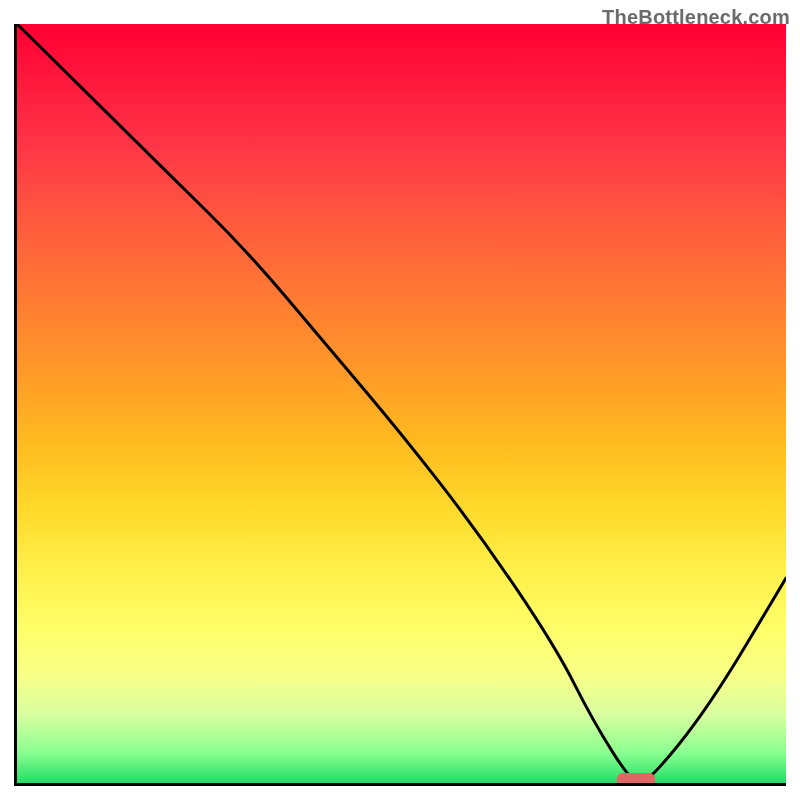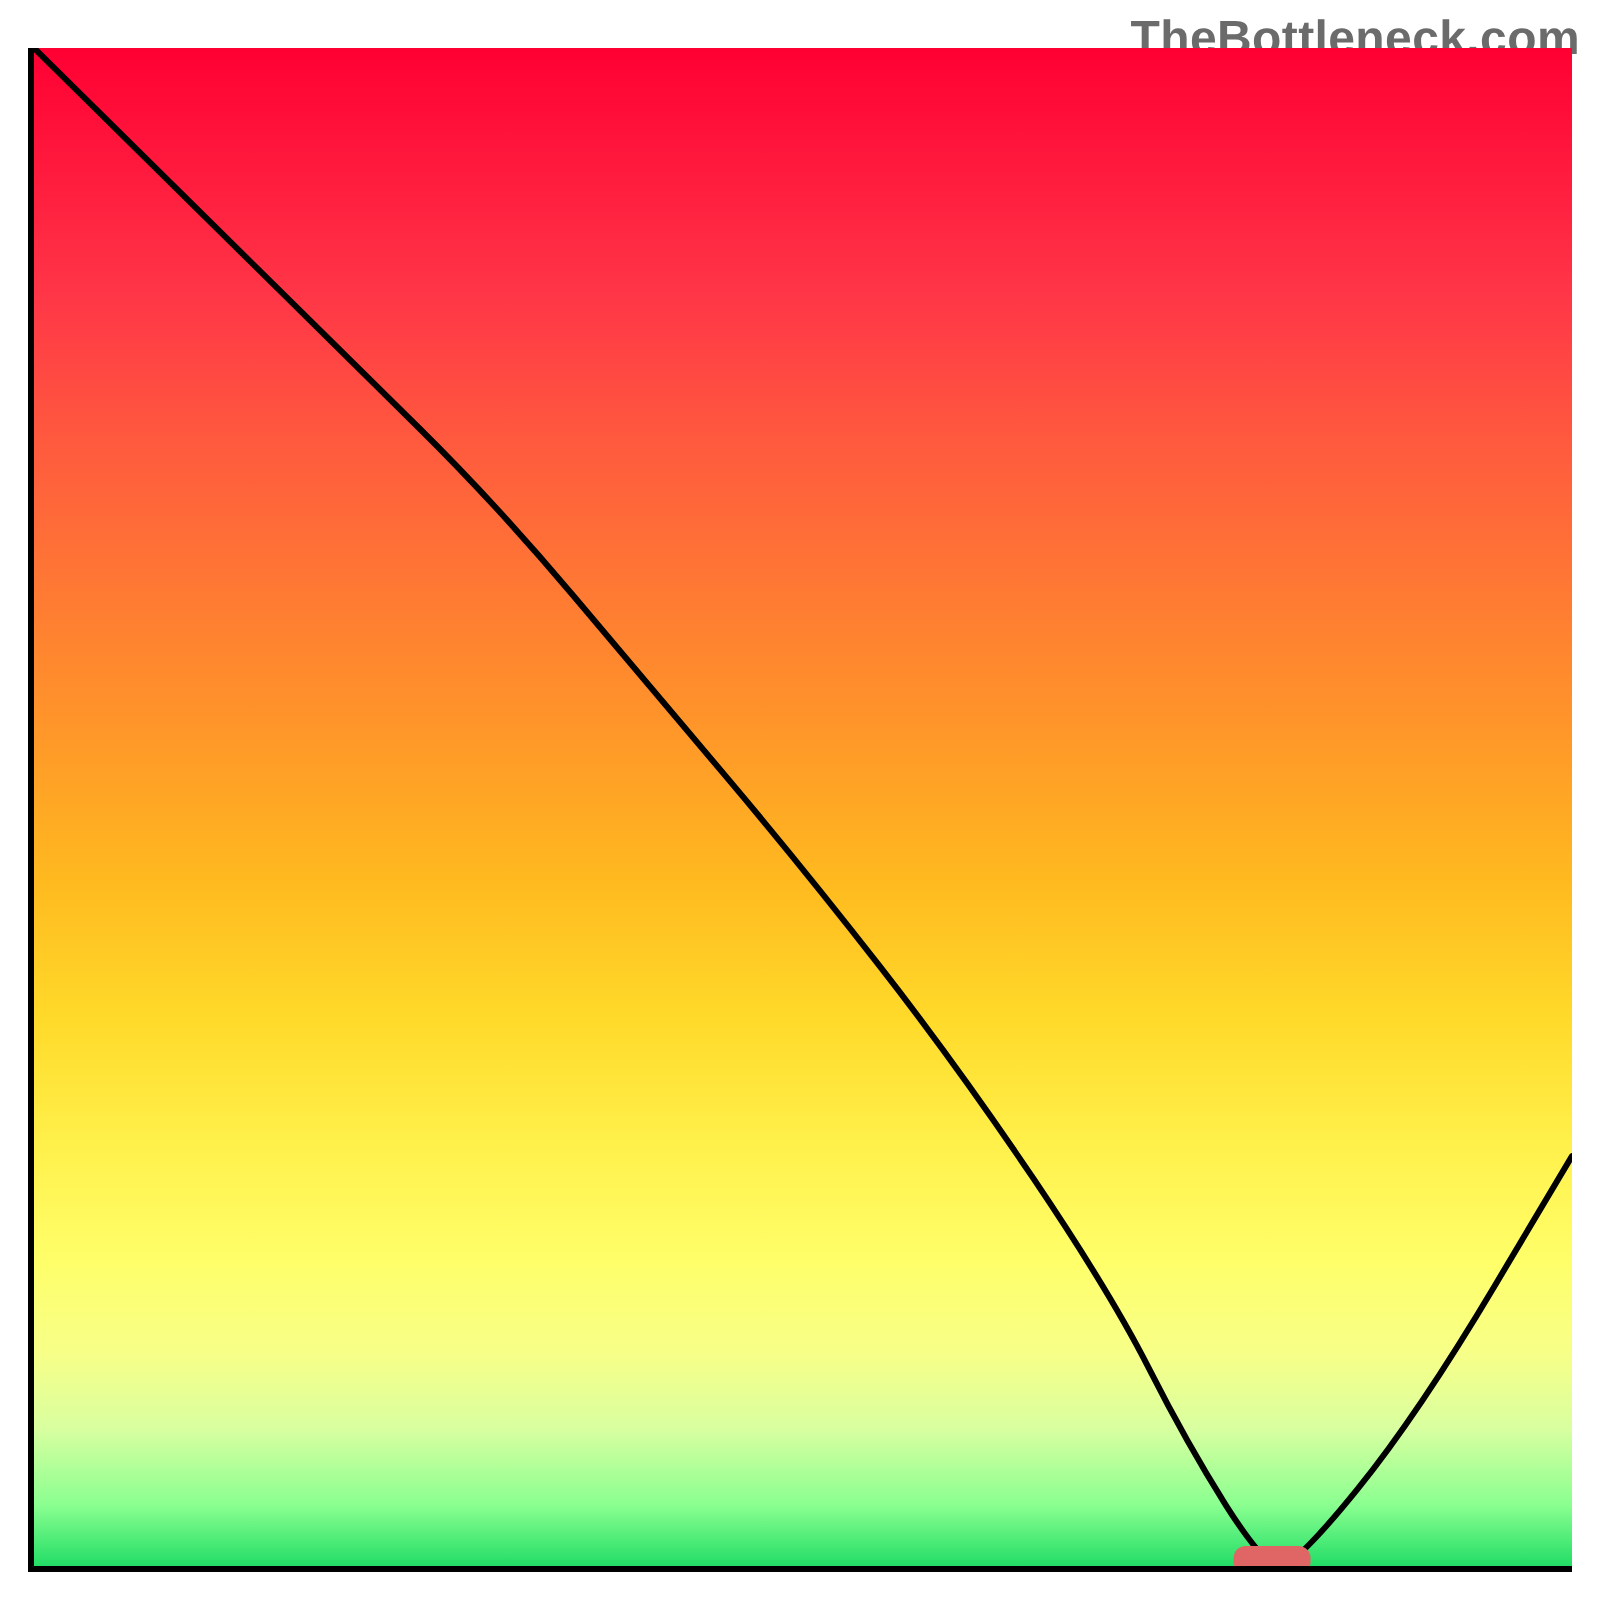--- a/index.html
+++ b/index.html
@@ -14,21 +14,21 @@
   .root {
     position: relative;
     width: 800px;
     height: 800px;
   }
   .watermark {
     position: absolute;
     top: 6px;
     right: 10px;
     color: #6b6b6b;
-    font-size: 24px;
+    font-size: 20px;
     font-weight: 600;
     letter-spacing: 0.2px;
   }
   .plot-area {
     position: absolute;
     left: 14px;
     top: 24px;
     width: 772px;
     height: 762px;
     box-sizing: border-box;

